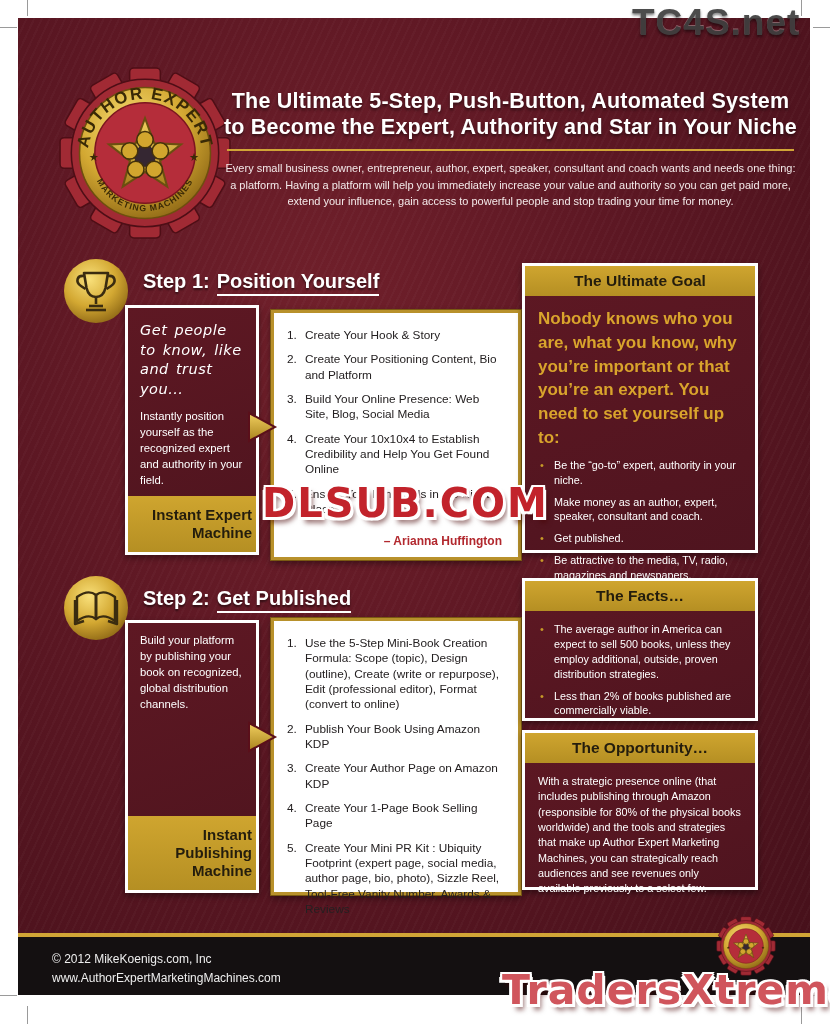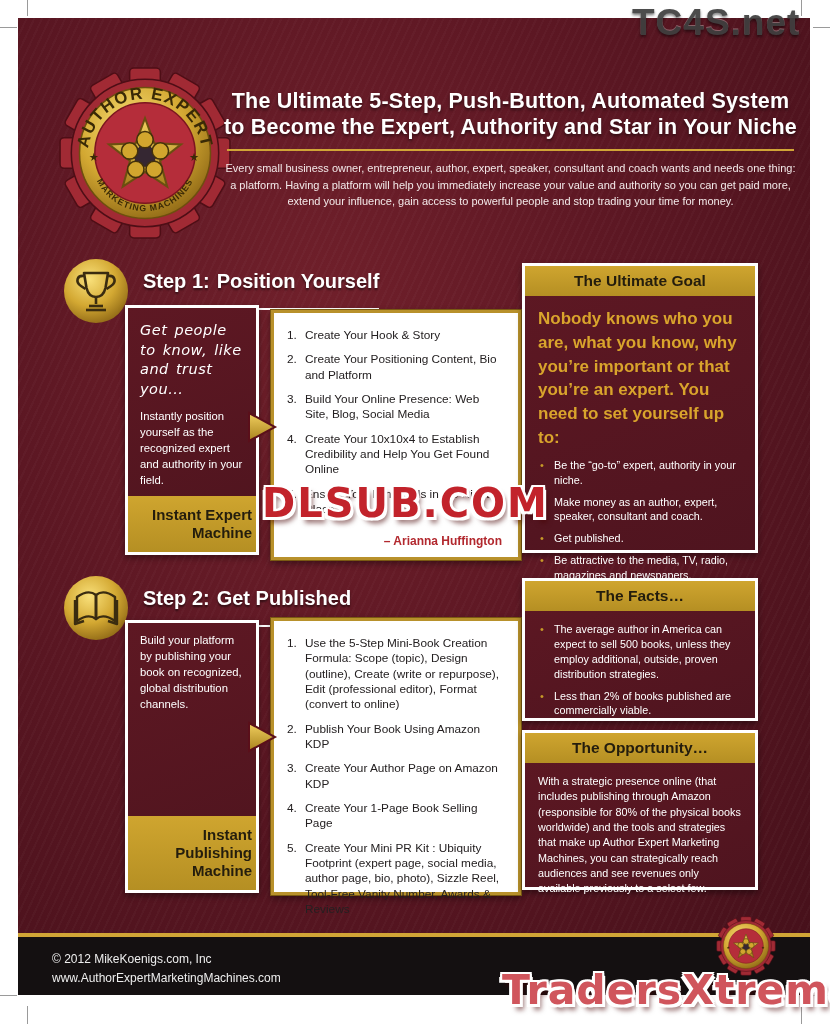--- a/index.html
+++ b/index.html
@@ -22,21 +22,21 @@
   .logo-main { position:absolute; left:40px; top:48px; width:174px; height:174px; }
   .logo-small { position:absolute; left:698px; top:898px; width:60px; height:60px; z-index:6; }
   
   .head-block { position:absolute; left:205px; top:70px; width:575px; text-align:center; }
   .head-title { color:#ffffff; font-size:21.5px; font-weight:bold; line-height:1.22; letter-spacing:.2px; text-shadow:0 2px 3px rgba(0,0,0,.5); }
   .head-rule { height:2px; background:#d1a536; margin:9px 4px 9px 4px; }
   .head-intro { color:#f3e9e9; font-size:11px; line-height:1.5; }
   
   .step-icon { position:absolute; width:66px; height:66px; }
   .step-head { position:absolute; color:#fff; font-size:20px; font-weight:bold; text-shadow:0 2px 2px rgba(0,0,0,.5); }
-  .step-head .st { border-bottom:2.5px solid #fff; padding-bottom:16px; margin-left:7px; }
+  .step-head .st { border-bottom:2.5px solid #fff; padding-bottom:2px; margin-left:7px; }
   
   .promise-box {
     position:absolute; width:134px; border:3px solid #fff;
     background:linear-gradient(160deg,#5e1823 0%, #4e141e 100%);
     box-shadow:0 3px 6px rgba(0,0,0,.4);
   }
   .promise-text { font-style:italic; letter-spacing:.5px; word-spacing:2px;
     color:#fff; font-size:14.5px; line-height:1.35; padding:13px 10px 0 12px; font-family:"DejaVu Sans", sans-serif; }
   .promise-desc { color:#fff; font-size:11.3px; line-height:1.42; padding:9px 10px 0 12px; }
   .machine {

